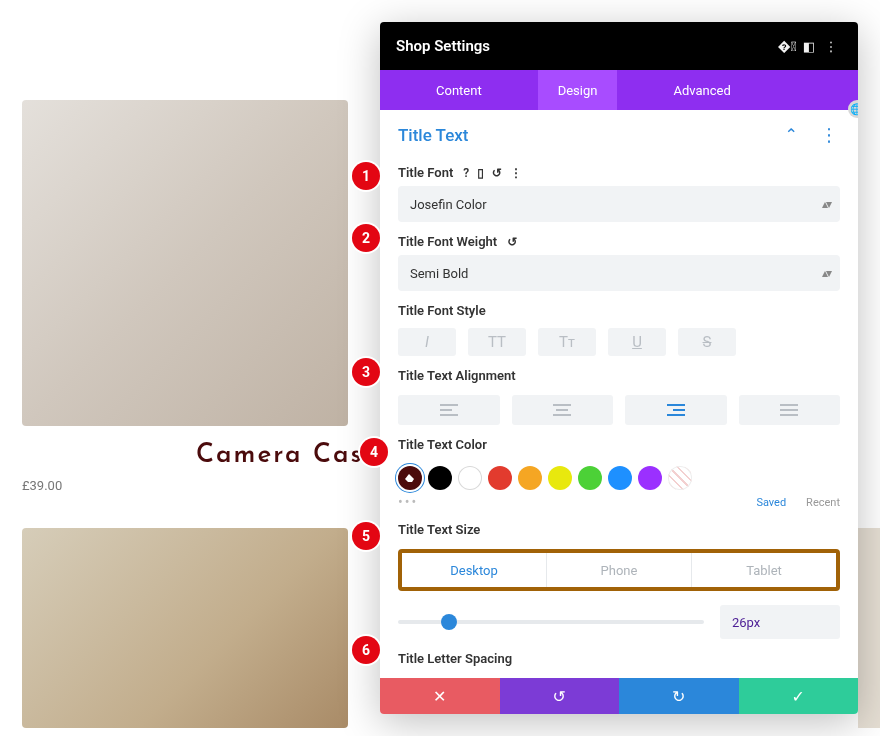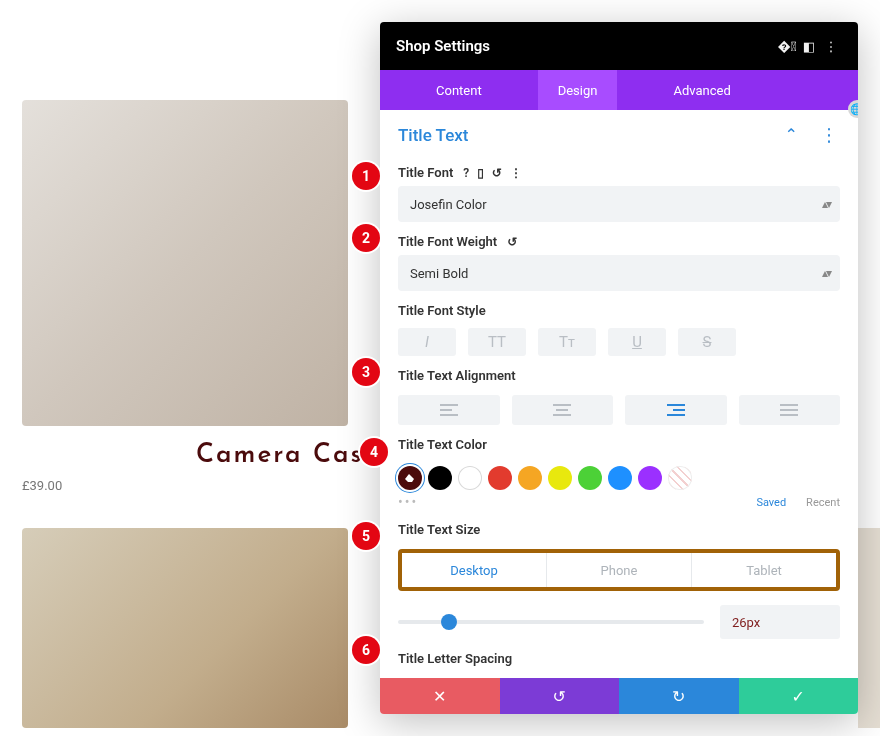--- a/index.html
+++ b/index.html
@@ -45,21 +45,21 @@
   .swatch-sub .spacer{flex:1;}
   .swatch-sub .saved{ color:#2b87da; cursor:pointer;}
   .swatch-sub .recent{ cursor:pointer;}
   .device-row { display:flex; margin:6px 18px 0 18px; border:4px solid #a16207; border-radius:4px; overflow:hidden;}
   .device-tab { flex:1; height:34px; display:flex; align-items:center; justify-content:center; font-size:13px; color:#aeb4ba; cursor:pointer; background:#fff;}
   .device-tab.active { color:#2b87da; }
   .device-tab + .device-tab { border-left:1px solid #e6e9ec;}
   .slider-row { display:flex; align-items:center; gap:16px; padding:14px 18px 0 18px;}
   .track { flex:1; height:4px; background:#e6e9ec; border-radius:2px; position:relative;}
   .knob { position:absolute; top:-6px; width:16px; height:16px; border-radius:50%; background:#2b87da; cursor:pointer;}
-  .value-box { width:120px; height:34px; background:#f1f3f5; border-radius:3px; display:flex; align-items:center; padding:0 12px; font-size:13px; color:#7f1d1d;}
+  .value-box { width:120px; height:34px; background:#f1f3f5; border-radius:3px; display:flex; align-items:center; padding:0 12px; font-size:13px; color:#4c1d95;}
   .footer { position:absolute; left:0; right:0; bottom:0; height:36px; display:flex;}
   .fbtn { flex:1; display:flex; align-items:center; justify-content:center; color:#fff; font-size:16px; cursor:pointer;}
   .fbtn.red{background:#e85b62;} .fbtn.purple{background:#7c3bd6;} .fbtn.blue{background:#2b87da;} .fbtn.green{background:#2ecc9a;}
   .marker { position:absolute; width:28px; height:28px; border-radius:50%; background:#e30613; color:#fff; font-weight:700; font-size:14px; display:flex; align-items:center; justify-content:center; z-index:50; box-shadow:0 0 0 2px #fff;}
   .world-icon{ position:absolute; right:-8px; top:78px; width:18px; height:18px; border-radius:50%; background:#d8d8d8; color:#777; font-size:11px; display:flex; align-items:center; justify-content:center; z-index:40;}
   .peek-right { position:absolute; background:#e5ded3; }
   .ital{font-style:italic;}
   .und{text-decoration:underline;}
   .strike{text-decoration:line-through;}
 </style>

